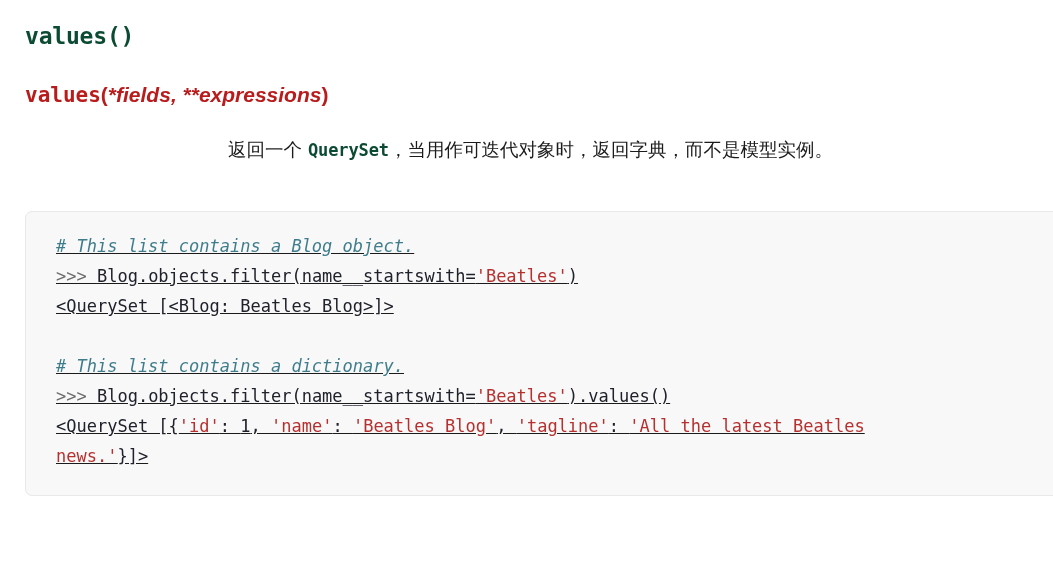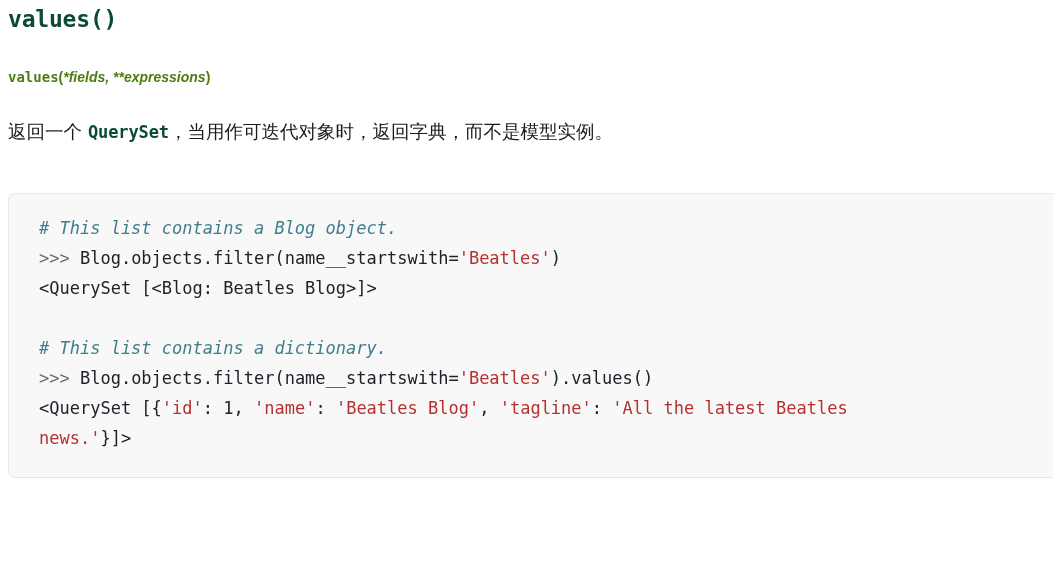--- a/index.html
+++ b/index.html
@@ -14,43 +14,43 @@
     font-family: "Liberation Sans", "DejaVu Sans", sans-serif;
     color: #1b1b1b;
     -webkit-font-smoothing: antialiased;
   }
 
   .page {
     position: relative;
     width: 1053px;
     height: 468px;
     box-sizing: border-box;
-    padding: 0;
+    padding: 17px;
   }
 
   
   .doc-heading {
     margin: 0;
     padding: 4px 0 0 8px;
     font-family: "DejaVu Sans Mono", "Liberation Mono", monospace;
     font-size: 23px;
     font-weight: 700;
     line-height: 30px;
     letter-spacing: -0.2px;
     color: #0C4B33;
   }
 
   
   .signature {
     margin: 0;
     padding: 31px 0 0 8px;
-    font-size: 14px;
+    font-size: 21px;
     line-height: 25px;
     font-weight: 700;
-    color: #4d7c0f;
+    color: #b91c1c;
   }
   .signature .sig-name {
     font-family: "DejaVu Sans Mono", "Liberation Mono", monospace;
     font-weight: 700;
   }
   .signature .sig-paren {
     font-family: "Liberation Sans", sans-serif;
     font-weight: 700;
   }
   .signature .sig-param {
@@ -62,36 +62,37 @@
   
   .para {
     margin: 0;
     padding: 0 0 0 8px;
     font-size: 18.5px;
     line-height: 26px;
     color: #1b1b1b;
     font-family: "DejaVu Sans", "Liberation Sans", sans-serif;
     white-space: pre-wrap;
   }
-  .para.p1 { padding-top: 29px; }
+  .para.p1 { padding-top: 29px; text-align: center; }
   .para.p2 { padding-top: 28px; }
   .para.p3 { padding-top: 28px; }
 
   .para code {
     font-family: "DejaVu Sans Mono", "Liberation Mono", monospace;
     font-weight: 700;
     font-size: 17px;
     color: #0C4B33;
     letter-spacing: -0.1px;
   }
 
   
   .codeblock-wrap {
     padding-top: 31px;
     padding-left: 8px;
+    text-decoration: underline;
   }
   .codeblock {
     box-sizing: border-box;
     background: #f8f8f8;
     border: 1px solid #e8e8e8;
     border-radius: 7px;
     padding: 19px 0 24px 30px;
     width: 1060px;
     font-family: "DejaVu Sans Mono", "Liberation Mono", monospace;
     font-size: 17px;

